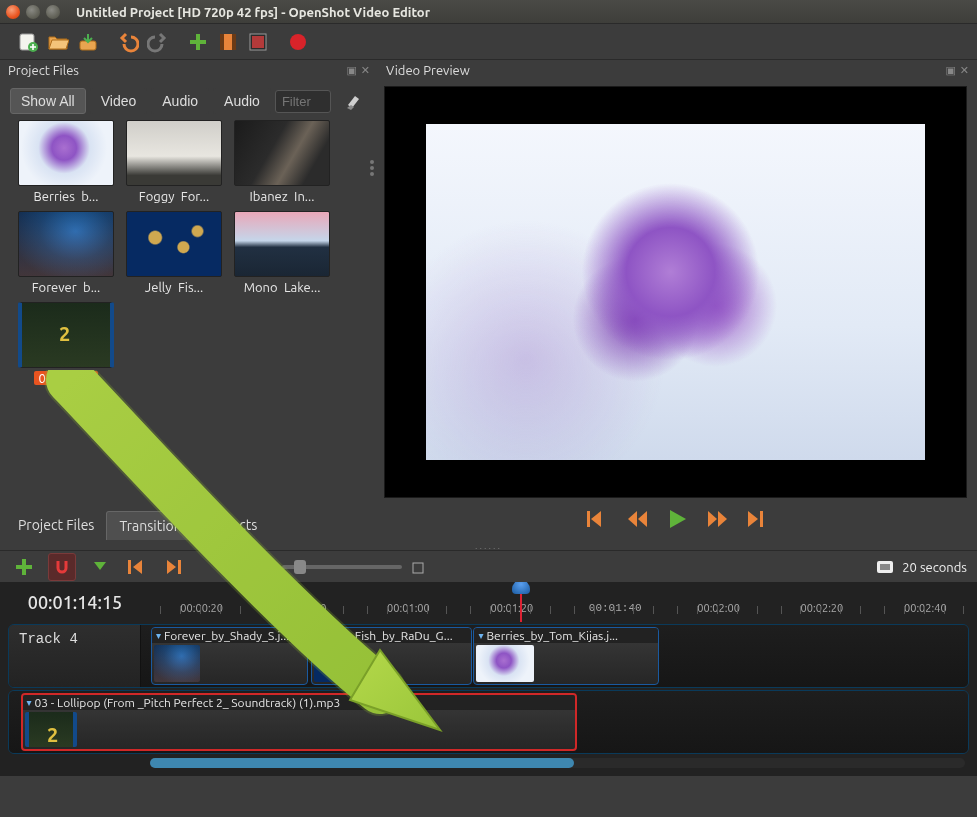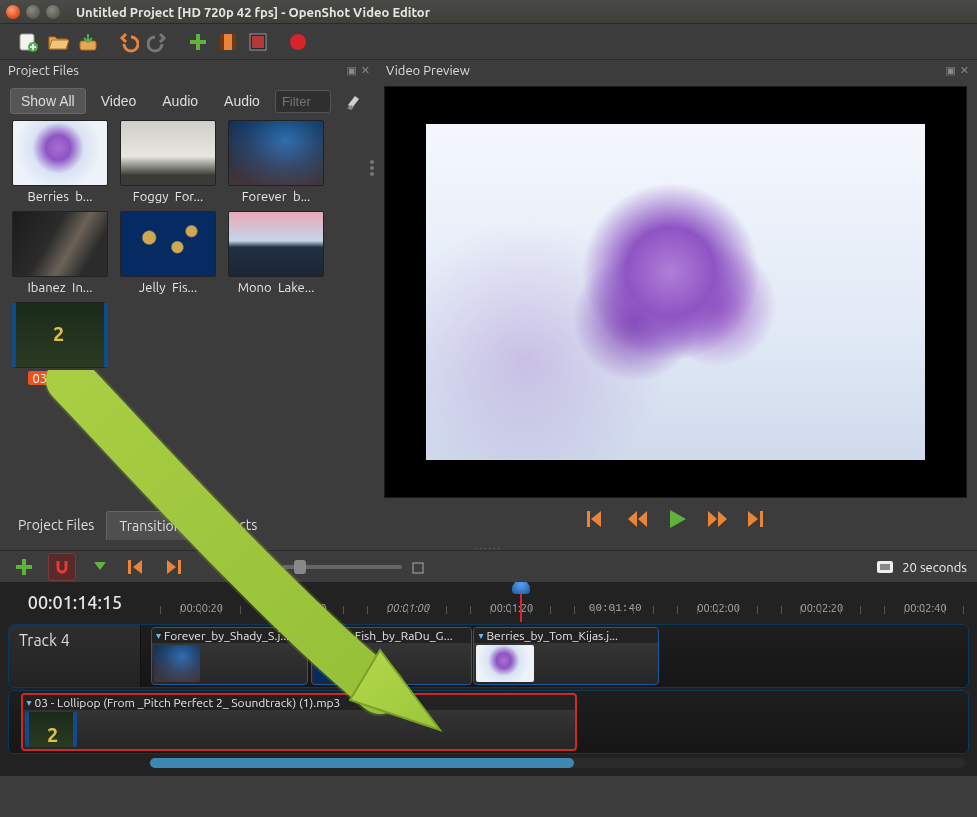--- a/index.html
+++ b/index.html
@@ -90,21 +90,21 @@
     border-radius: 3px;
     width: 56px;
     font-size: 13px;
   }
   .brush-icon { margin-left: auto; color: #bbb; font-size: 18px; padding-right: 4px; }
 
   
   .thumbs {
     display: flex; flex-wrap: wrap;
     gap: 8px;
-    padding: 0 10px;
+    padding: 0 16px;
     align-content: flex-start;
     align-items: center;
   }
   .thumb {
     width: 100px;
     display: flex; flex-direction: column; align-items: center;
   }
   .thumb-img {
     width: 96px; height: 66px;
     border: 1px solid #222;
@@ -236,22 +236,23 @@
     border-radius: 6px;
     margin: 2px 8px;
     background: linear-gradient(#262626, #1c1c1c);
     overflow: hidden;
   }
   .track-head {
     width: 132px;
     padding: 6px 10px;
     background: linear-gradient(#2e2e2e, #232323);
     color: #ddd;
-    font-size: 16px;
+    font-size: 14px;
     border-right: 1px solid #111;
+    font-family: Liberation Mono, monospace;
   }
   .track-body { flex: 1; position: relative; background: linear-gradient(#1e1e1e, #161616); }
 
   .clip {
     position: absolute; top: 2px; bottom: 2px;
     border: 1px solid #1a5aa0;
     border-radius: 4px;
     background: linear-gradient(#3a3a3a, #262626);
     overflow: hidden;
     display: flex; flex-direction: column;
@@ -399,26 +400,26 @@
       <div class="thumbs" style="flex:1;">
         <div class="thumb">
           <div class="thumb-img berries-img"></div>
           <div class="thumb-label">Berries_b...</div>
         </div>
         <div class="thumb">
           <div class="thumb-img foggy-img"></div>
           <div class="thumb-label">Foggy_For...</div>
         </div>
         <div class="thumb">
+          <div class="thumb-img ibanez-img"></div>
+          <div class="thumb-label">Ibanez_In...</div>
+        </div>
+        <div class="thumb">
           <div class="thumb-img forever-img"></div>
           <div class="thumb-label">Forever_b...</div>
-        </div>
-        <div class="thumb">
-          <div class="thumb-img ibanez-img"></div>
-          <div class="thumb-label">Ibanez_In...</div>
         </div>
         <div class="thumb">
           <div class="thumb-img jelly-img"></div>
           <div class="thumb-label">Jelly_Fis...</div>
         </div>
         <div class="thumb">
           <div class="thumb-img mono-img"></div>
           <div class="thumb-label">Mono_Lake...</div>
         </div>
         <div class="thumb video selected">
@@ -556,21 +557,21 @@
         <div class="ruler-minor" style="left: 3.65%;"></div>
         <div class="ruler-minor" style="left: 6.05%;"></div>
         <div class="ruler-minor" style="left: 8.45%;"></div>
         <div class="ruler-minor" style="left: 10.85%;"></div>
         <div class="ruler-label" style="left: 18.75%;">00:00:40</div>
         <div class="ruler-minor" style="left: 13.75%;"></div>
         <div class="ruler-minor" style="left: 16.15%;"></div>
         <div class="ruler-minor" style="left: 18.55%;"></div>
         <div class="ruler-minor" style="left: 20.95%;"></div>
         <div class="ruler-minor" style="left: 23.35%;"></div>
-        <div class="ruler-label" style="left: 31.25%; font-style: italic;">00:01:00</div>
+        <div class="ruler-label" style="left: 31.25%;">00:01:00</div>
         <div class="ruler-minor" style="left: 26.25%;"></div>
         <div class="ruler-minor" style="left: 28.65%;"></div>
         <div class="ruler-minor" style="left: 31.05%;"></div>
         <div class="ruler-minor" style="left: 33.45%;"></div>
         <div class="ruler-minor" style="left: 35.85%;"></div>
         <div class="ruler-label" style="left: 43.75%;">00:01:20</div>
         <div class="ruler-minor" style="left: 38.75%;"></div>
         <div class="ruler-minor" style="left: 41.15%;"></div>
         <div class="ruler-minor" style="left: 43.55%;"></div>
         <div class="ruler-minor" style="left: 45.95%;"></div>

